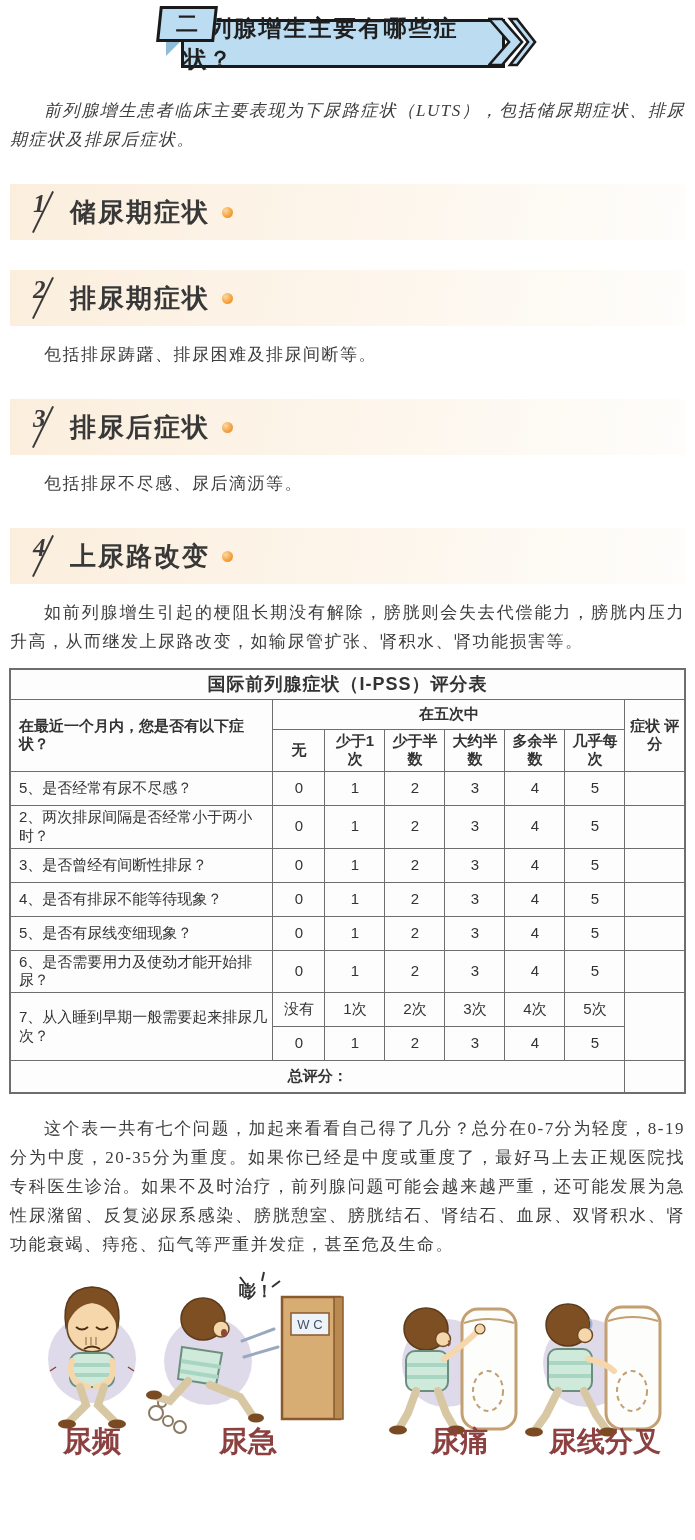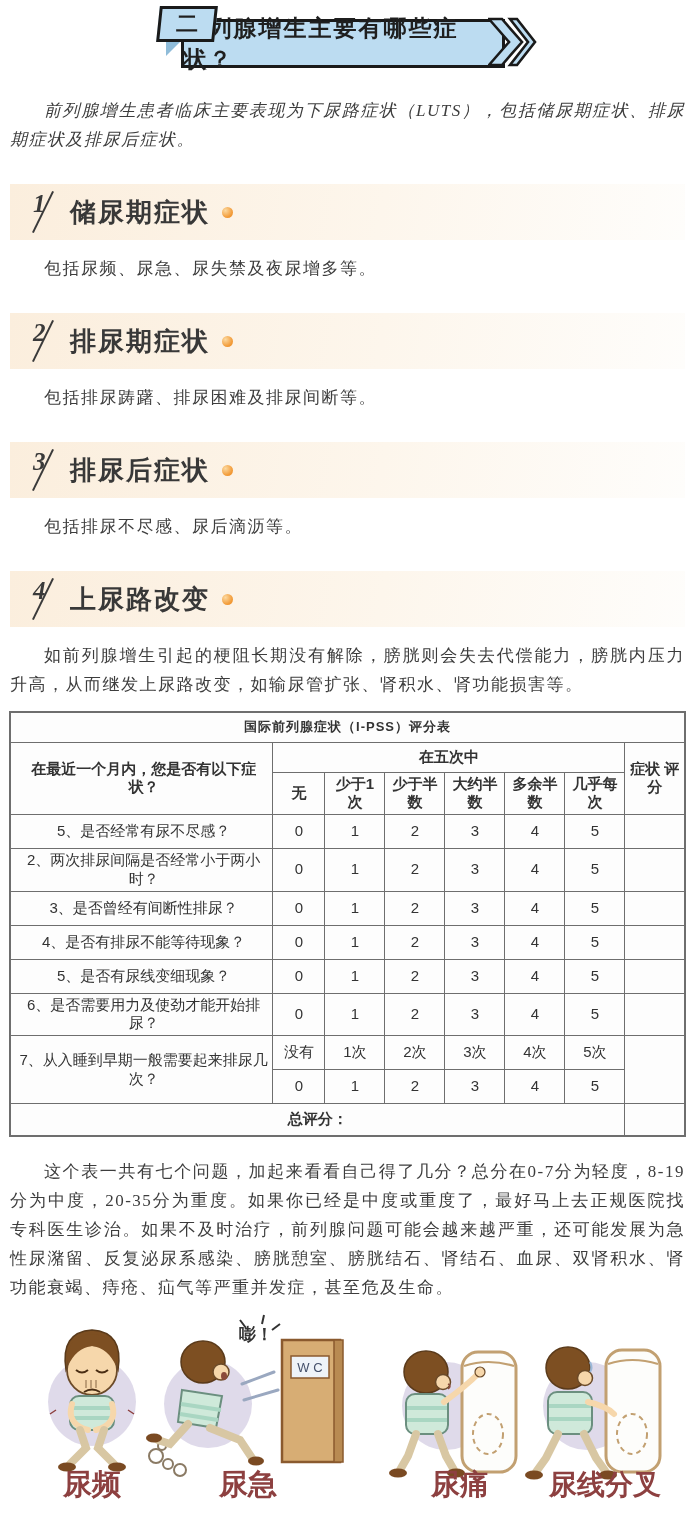--- a/index.html
+++ b/index.html
@@ -60,23 +60,23 @@
   .sec-body{margin-top:14px;}
   
   .ipss{
     width:675px;margin:12px auto 0 auto;border-collapse:collapse;table-layout:fixed;
     border:2px solid #6e6e6e;background:#fdfdfd;
   }
   .ipss td,.ipss th{
     border:1px solid #6e6e6e;color:#333;box-sizing:border-box;
     font-size:15px;line-height:1.25;padding:2px 4px;text-align:center;vertical-align:middle;
   }
-  .ipss .t-title{font-weight:bold;font-size:13px;height:30px;letter-spacing:1px;}
+  .ipss .t-title{font-weight:bold;font-size:18px;height:30px;letter-spacing:1px;}
   .ipss .t-hdr{font-weight:bold;height:30px;}
-  .ipss .q{width:263px;text-align:center;padding-left:8px;}
+  .ipss .q{width:263px;text-align:left;padding-left:8px;}
   .ipss .row td{height:34px;}
   .ipss col.c-q{width:263px;}
   .ipss col.c-n{width:52px;}
   .ipss col.c-f{width:60px;}
   .ipss col.c-s{width:60px;}
   .ipss .total td{height:32px;font-weight:bold;}
   
   .cartoons{display:block;margin:12px auto 0 auto;}
 </style>
 </head>
@@ -102,21 +102,20 @@
 
   <div class="section">
     <div class="sec-band">
       <span class="sec-num">
           <i class="slash"></i>
           <b>1</b>
         </span>
       <span class="sec-title">储尿期症状</span>
       <span class="sec-dot"></span>
     </div>
-    <p class="para sec-body">包括尿频、尿急、尿失禁及夜尿增多等。</p>
   </div>
 
   <div class="section">
     <div class="sec-band">
       <span class="sec-num">
           <i class="slash"></i>
           <b>2</b>
         </span>
       <span class="sec-title">排尿期症状</span>
       <span class="sec-dot"></span>

